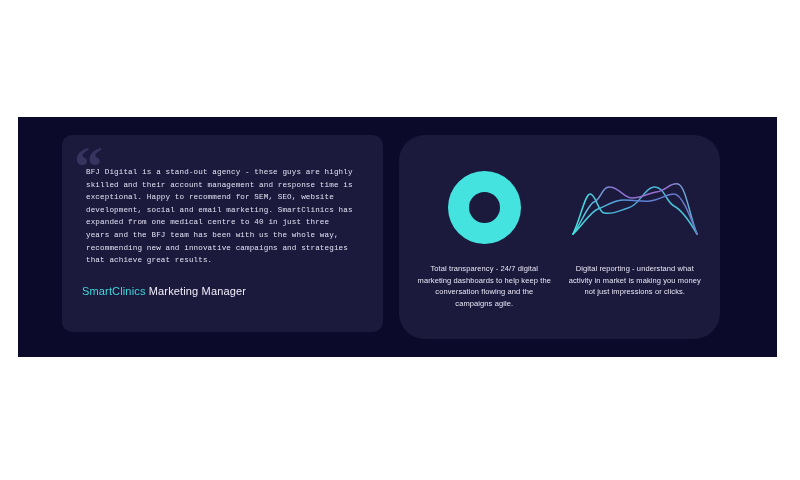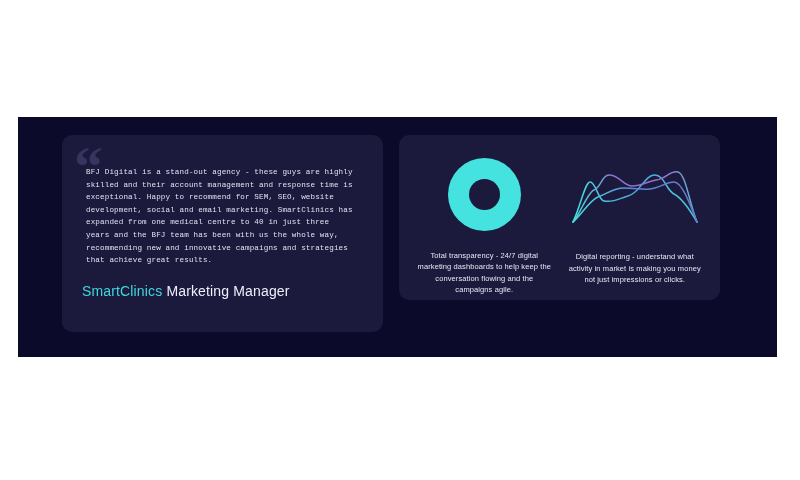--- a/index.html
+++ b/index.html
@@ -61,36 +61,37 @@
     font-size: 7.6px;
     line-height: 12.6px;
     color: #E2E0F2;
     letter-spacing: 0.12px;
     margin: 4px;
     font-family: Liberation Mono, monospace;
   }
   #testimonial-attribution {
     position: relative;
     margin-top: 18px;
-    font-size: 14px;
+    font-size: 11px;
     line-height: 13px;
     letter-spacing: 0.15px;
     color: #F0EEFA;
   }
   #attribution-brand {
     color: #3FD8DC;
   }
 
   
   #features-card {
     width: 321px;
-    height: 165px;
-    padding: 4px 14px;
+    height: 204px;
+    padding: 16px 14px;
     display: flex;
     gap: 8px;
+    border-radius: 26px;
   }
   .feature {
     flex: 1 1 0;
     display: flex;
     flex-direction: column;
     align-items: center;
   }
   .feature-visual {
     height: 112px;
     display: flex;

